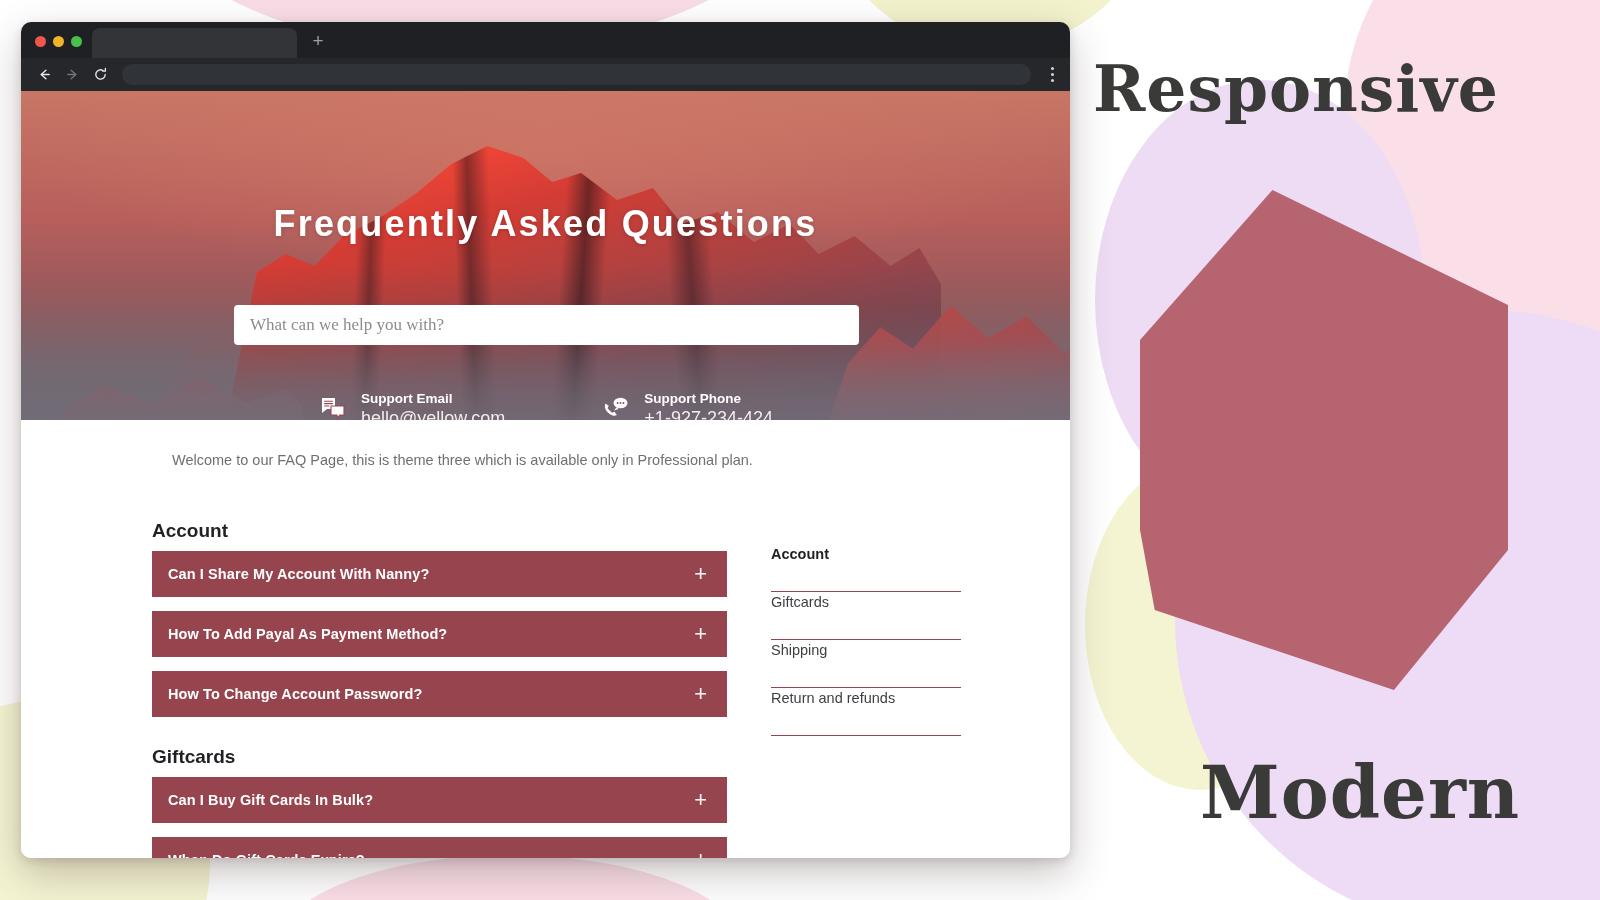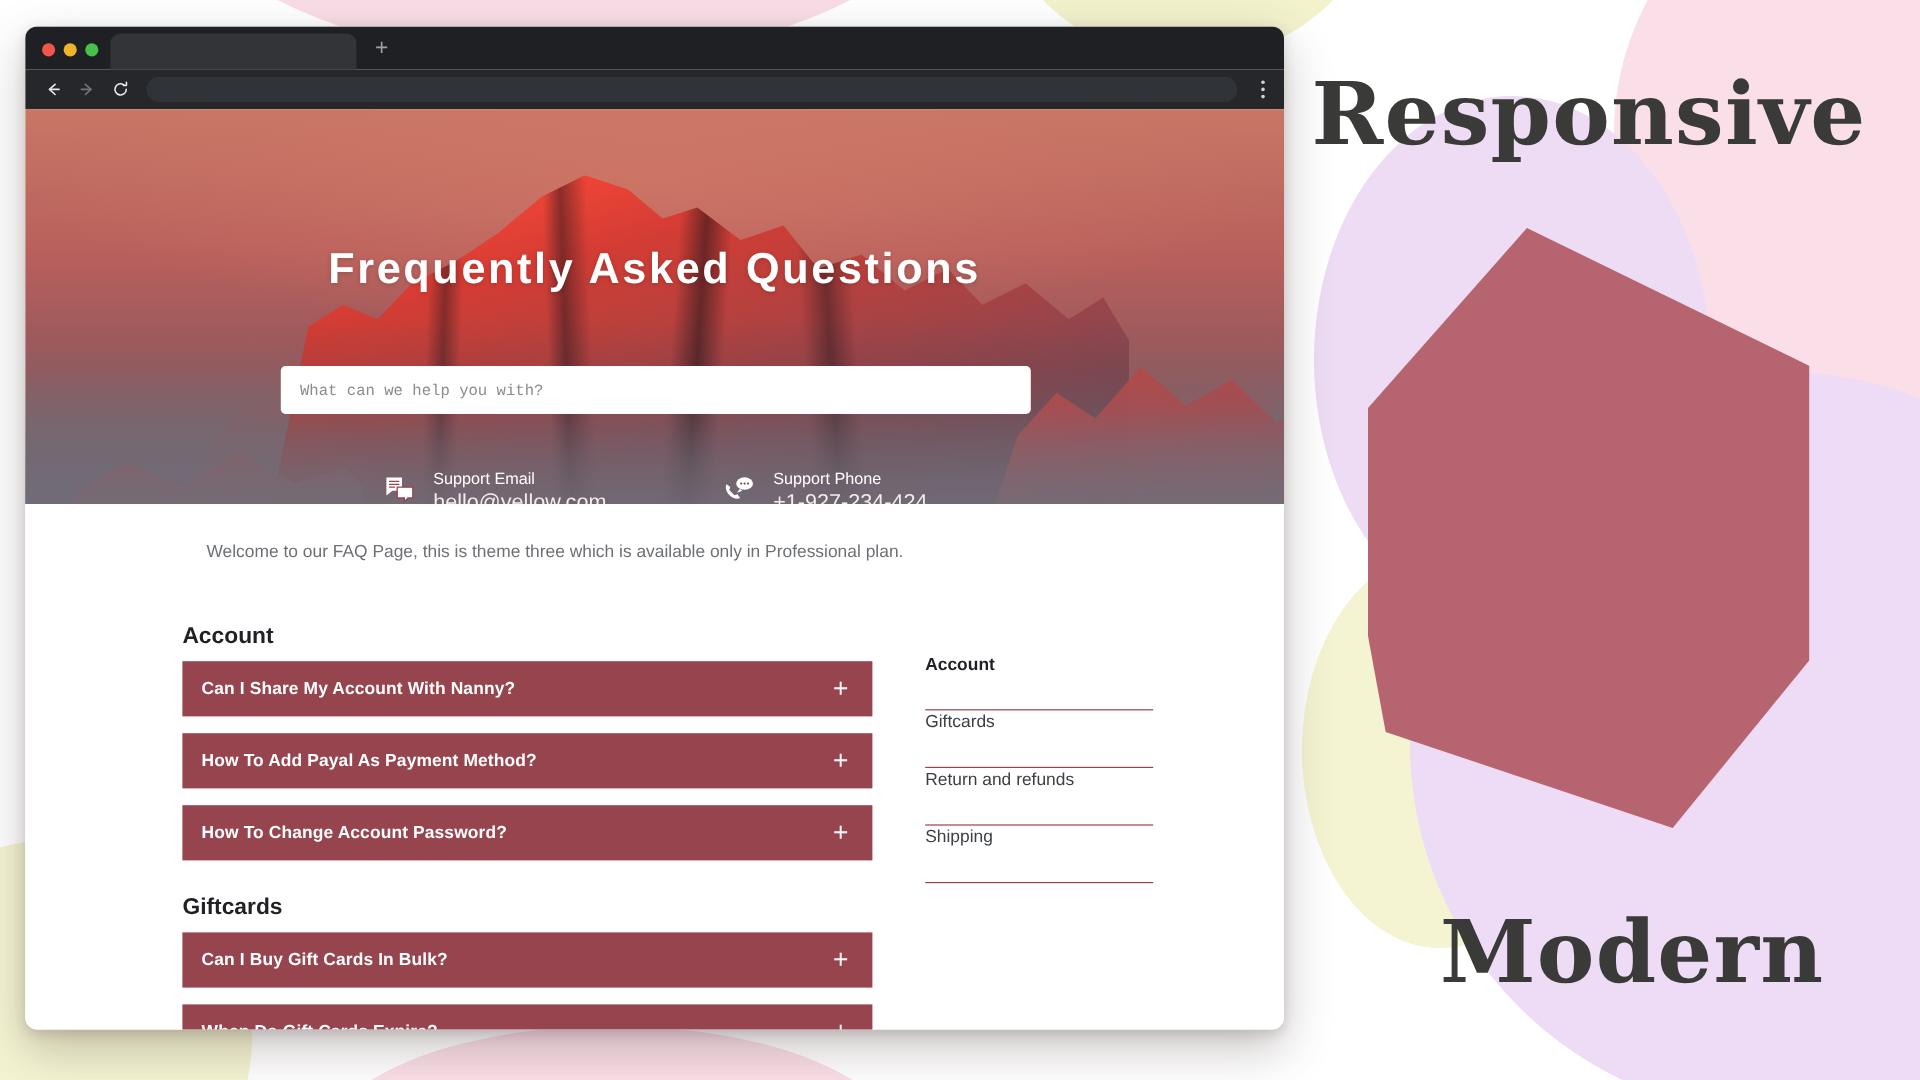--- a/index.html
+++ b/index.html
@@ -24,21 +24,21 @@
   .blob-pink-bottom    { left:270px;  top:855px;   width:480px; height:200px; background:#fbdfe8; }
 
   
   .promo-word {
     position:absolute;
     font-family:"DejaVu Serif", serif;
     font-weight:700;
     color:#3a3a38;
     white-space:nowrap;
   }
-  #promo-responsive { left:1093px; top:52px;  font-size:72px; letter-spacing:1px; }
+  #promo-responsive { left:1093px; top:52px;  font-size:63px; letter-spacing:1px; }
   #promo-modern     { left:1168px; top:750px; font-size:72px; letter-spacing:1px;margin-left:32px; }
 
   #hexagon {
     position:absolute;
     left:1140px; top:190px;
     width:368px; height:500px;
     background:#b66470;
     clip-path: polygon(0% 68%, 0% 30%, 36% 0%, 100% 23%, 100% 72%, 69% 100%, 4% 84%);
   }
   #hexagon-text {
@@ -200,34 +200,34 @@
     font-weight:700;
     letter-spacing:2.2px;
     text-shadow:0 1px 4px rgba(0,0,0,.18);
   }
   #hero-search {
     position:absolute; left:213px; top:214px;
     width:625px; height:40px;
     background:#ffffff;
     border:0; outline:0;
     border-radius:4px;
-    font-family:Liberation Mono, monospace;
-    font-size:13px;
+    font-family:Liberation Serif, serif;
+    font-size:17px;
     color:#555;
     padding:0 16px;
   }
   #hero-search::placeholder { color:#8c8c8c; }
 
   #hero-contacts {
     position:absolute; left:0; right:0; top:298px;
     display:flex; justify-content:center; gap:96px;
   }
   .contact { display:flex; align-items:center; gap:13px; }
   .contact .ic { width:30px; height:28px; display:flex; align-items:center; justify-content:center; }
-  .contact .lbl { color:#fff; font-size:13.5px; font-weight:400; line-height:19px; }
+  .contact .lbl { color:#fff; font-size:13.5px; font-weight:700; line-height:19px; }
   .contact .val { color:#f2eceb; font-size:18px; line-height:21px; }
 
   
   #page { position:relative; background:#fff; height:504px; padding:0; }
   #welcome {
     position:absolute; left:131px; top:32px;
     color:#6d7074; font-size:14.5px;margin-left:20px;
   }
 
   #faq-wrap { position:absolute; left:131px; top:100px; width:890px; display:flex; }
@@ -399,20 +399,20 @@
               <span class="q">When Do Gift Cards Expire?</span>
               <span class="plus">+</span>
             </div>
           </div>
 
         </div>
 
         <div id="faq-nav">
           <div class="navitem active">Account</div>
           <div class="navitem">Giftcards</div>
+          <div class="navitem">Shipping</div>
           <div class="navitem">Return and refunds</div>
-          <div class="navitem">Shipping</div>
         </div>
       </div>
     </div>
 
   </div>
 </div>
 
 </body></html>

